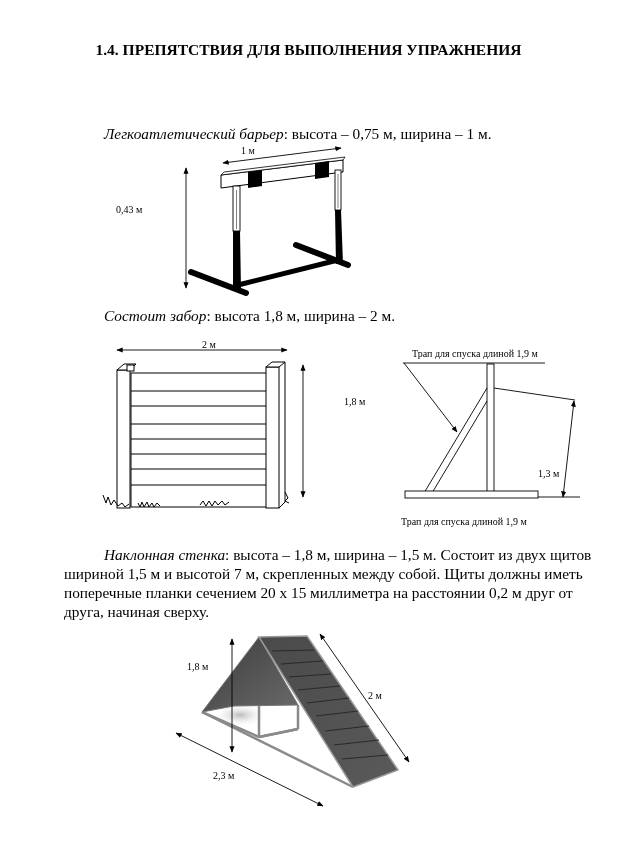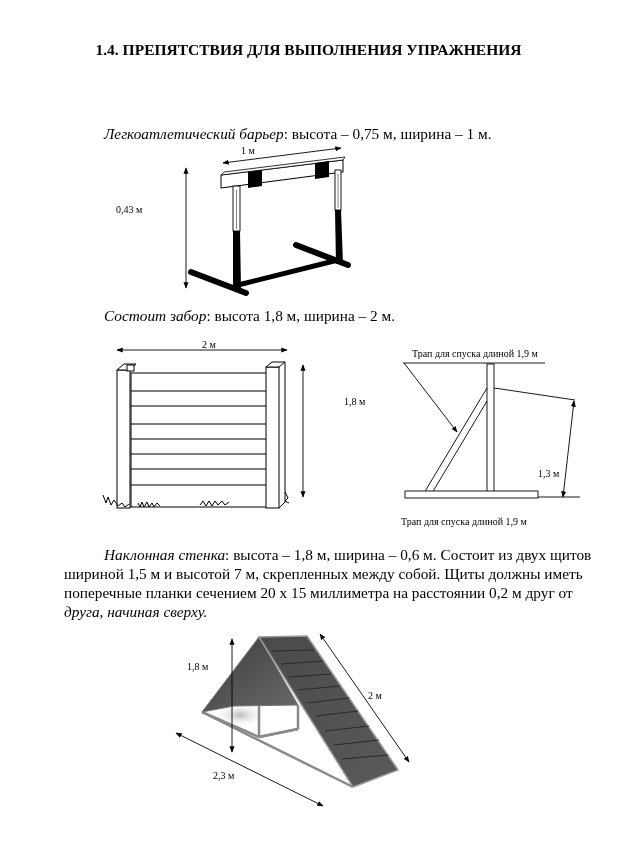--- a/index.html
+++ b/index.html
@@ -101,24 +101,24 @@
   <rect x="405" y="491" width="133" height="7" fill="#fff" stroke="#000" stroke-width="0.9"></rect>
   <line x1="538" y1="497" x2="580" y2="497" stroke="#000" stroke-width="0.9"></line>
 
   <line x1="494" y1="388" x2="575" y2="400" stroke="#000" stroke-width="0.9"></line>
   <line x1="574" y1="401" x2="563" y2="497" stroke="#000" stroke-width="0.9" marker-start="url(#ah)" marker-end="url(#ah)"></line>
 </svg>
 <div class="lbl" style="left:412px; top:348px;">Трап для спуска длиной 1,9 м</div>
 <div class="lbl" style="left:538px; top:468px;">1,3 м</div>
 <div class="lbl" style="left:401px; top:516px;">Трап для спуска длиной 1,9 м</div>
 
-<div class="para" style="left:104px; top:545px;"><i>Наклонная стенка</i><span>: высота – 1,8 м, ширина – 0,6 м. Состоит из двух щитов</span></div>
+<div class="para" style="left:104px; top:545px;"><i>Наклонная стенка</i><span>: высота – 1,8 м, ширина – 1,5 м. Состоит из двух щитов</span></div>
 <div class="para" style="left:64px; top:564px;">шириной 1,5 м и высотой 7 м, скрепленных между собой. Щиты должны иметь</div>
 <div class="para" style="left:64px; top:583px;">поперечные планки сечением 20 х 15 миллиметра на расстоянии 0,2 м друг от</div>
-<div class="para" style="left:64px; top:602px;font-style:italic;">друга, начиная сверху.</div>
+<div class="para" style="left:64px; top:602px;">друга, начиная сверху.</div>
 
 <svg width="617" height="845">
   <defs>
     <linearGradient id="leftPanel" x1="0" y1="0" x2="1" y2="1">
       <stop offset="0" stop-color="#3c3c3c"></stop>
       <stop offset="1" stop-color="#6a6a6a"></stop>
     </linearGradient>
     <linearGradient id="rightPanel" x1="0" y1="0" x2="1" y2="1">
       <stop offset="0" stop-color="#4a4a4a"></stop>
       <stop offset="1" stop-color="#5a5a5a"></stop>

